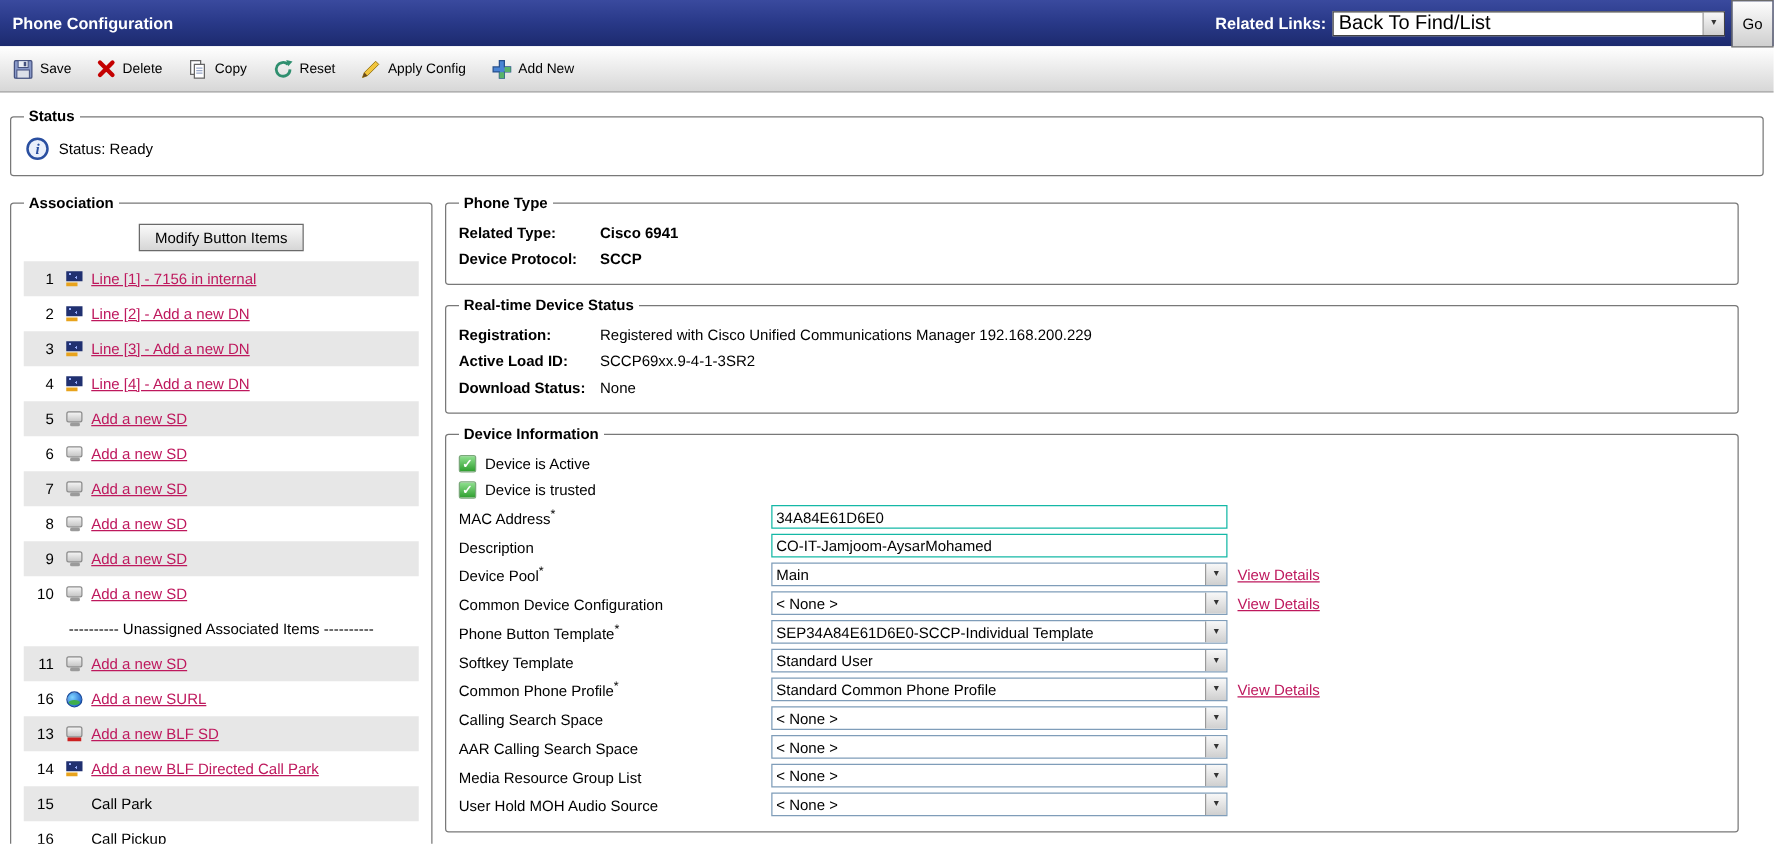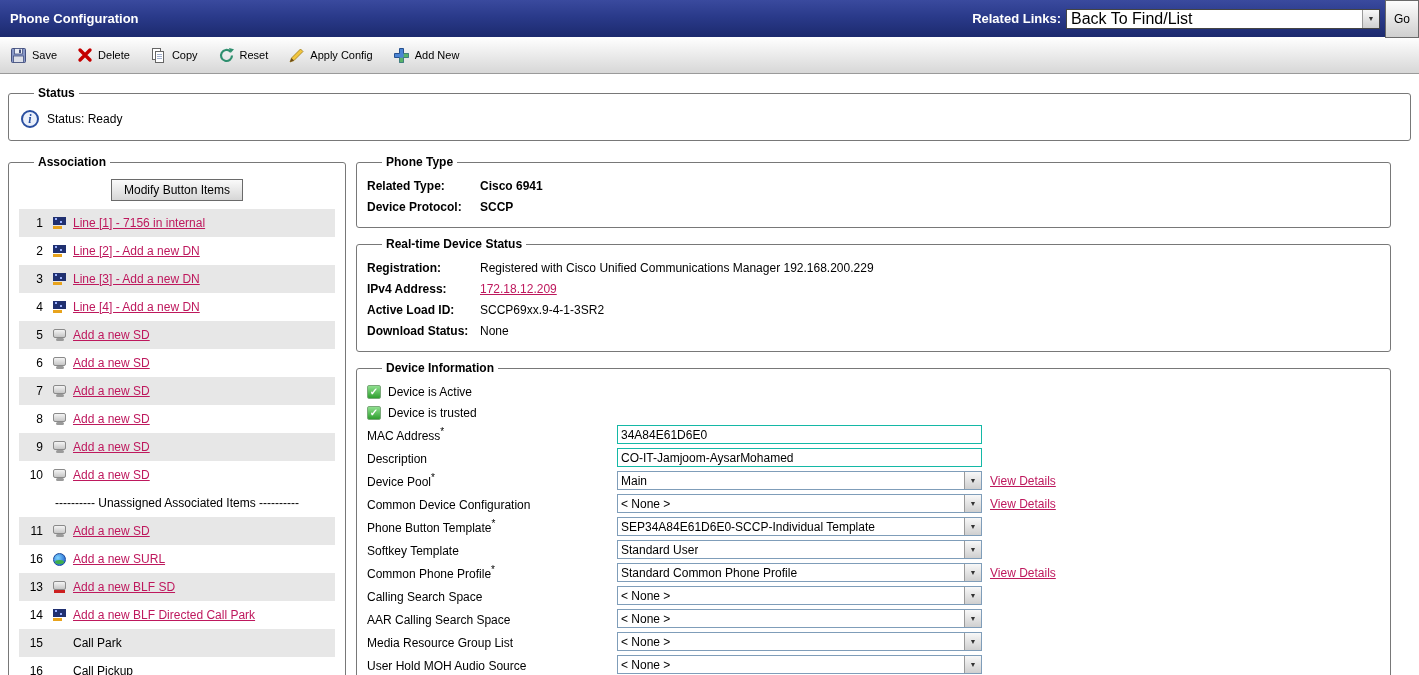--- a/index.html
+++ b/index.html
@@ -49,21 +49,21 @@
   .tb-label { font-size: 11px; }
   .tb-icon { display: flex; align-items: center; }
 
   
   fieldset.fs {
     border: 1px solid #787878;
     border-radius: 3px;
     padding: 6px 10px 10px;
     background: #fff;
   }
-  fieldset.fs legend { font-weight: bold; font-size: 12px; padding: 0 4px; margin-left: 15px; }
+  fieldset.fs legend { font-weight: bold; font-size: 12px; padding: 0 4px; margin-left: 0; }
 
   .status-wrap { margin: 12px 8px 14px; }
   .status-row { display: flex; align-items: center; gap: 8px; padding: 4px 0 2px 2px; }
   .info-icon {
     width: 18px; height: 18px; border-radius: 50%;
     border: 2px solid #2a4fa0; background: #eaf0fb;
     color: #2a4fa0; display: flex; align-items: center; justify-content: center;
     font: italic bold 12px "Liberation Serif", serif; flex-shrink: 0;
   }
   .info-icon::after { content: "i"; }
@@ -367,24 +367,20 @@
       </div>
     </fieldset>
 
     <fieldset class="fs">
       <legend>Real-time Device Status</legend>
       <div class="rt-row">
         <span class="rt-label">Registration:</span>
         <span>Registered with Cisco Unified Communications Manager 192.168.200.229</span>
       </div>
       <div class="rt-row">
-        <span class="rt-label">IPv4 Address:</span>
-        <a>172.18.12.209</a>
-      </div>
-      <div class="rt-row">
         <span class="rt-label">Active Load ID:</span>
         <span>SCCP69xx.9-4-1-3SR2</span>
       </div>
       <div class="rt-row">
         <span class="rt-label">Download Status:</span>
         <span>None</span>
       </div>
     </fieldset>
 
     <fieldset class="fs">

